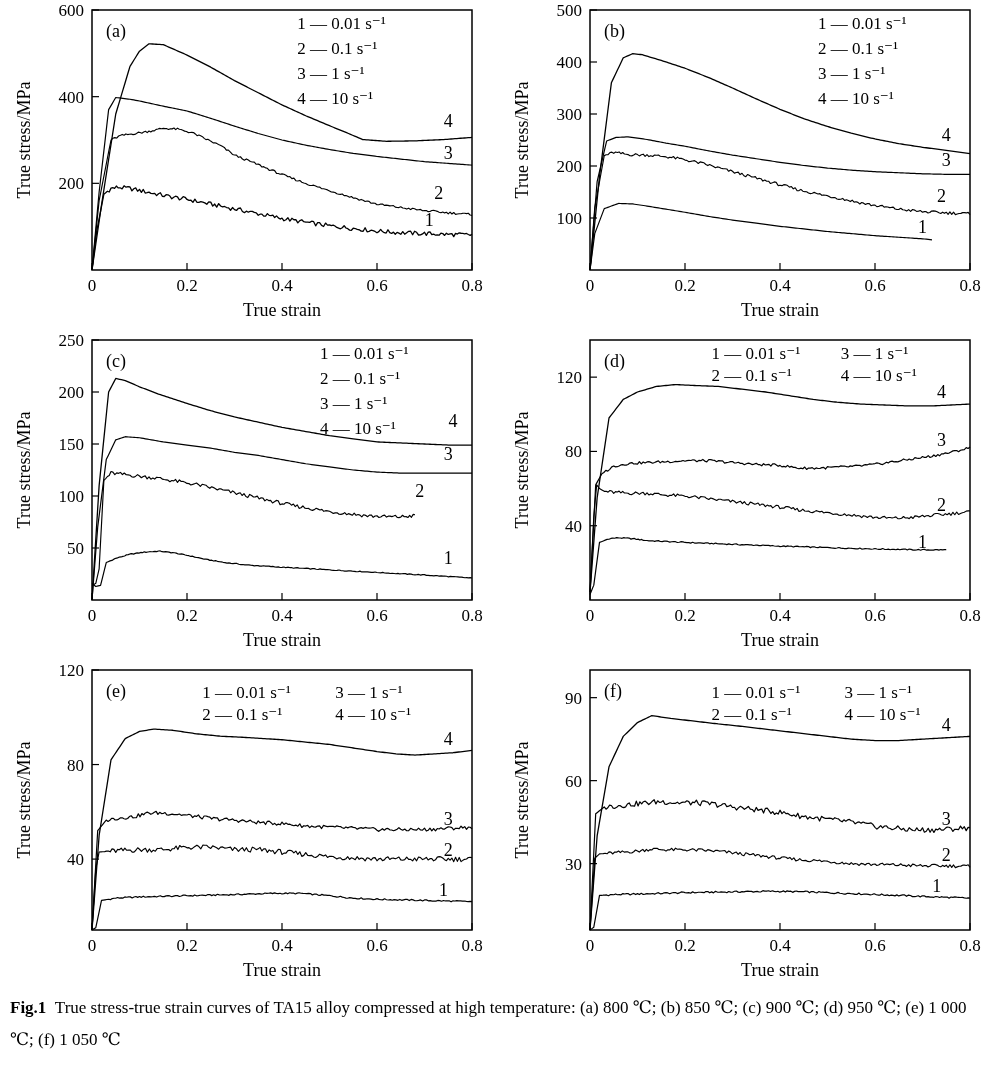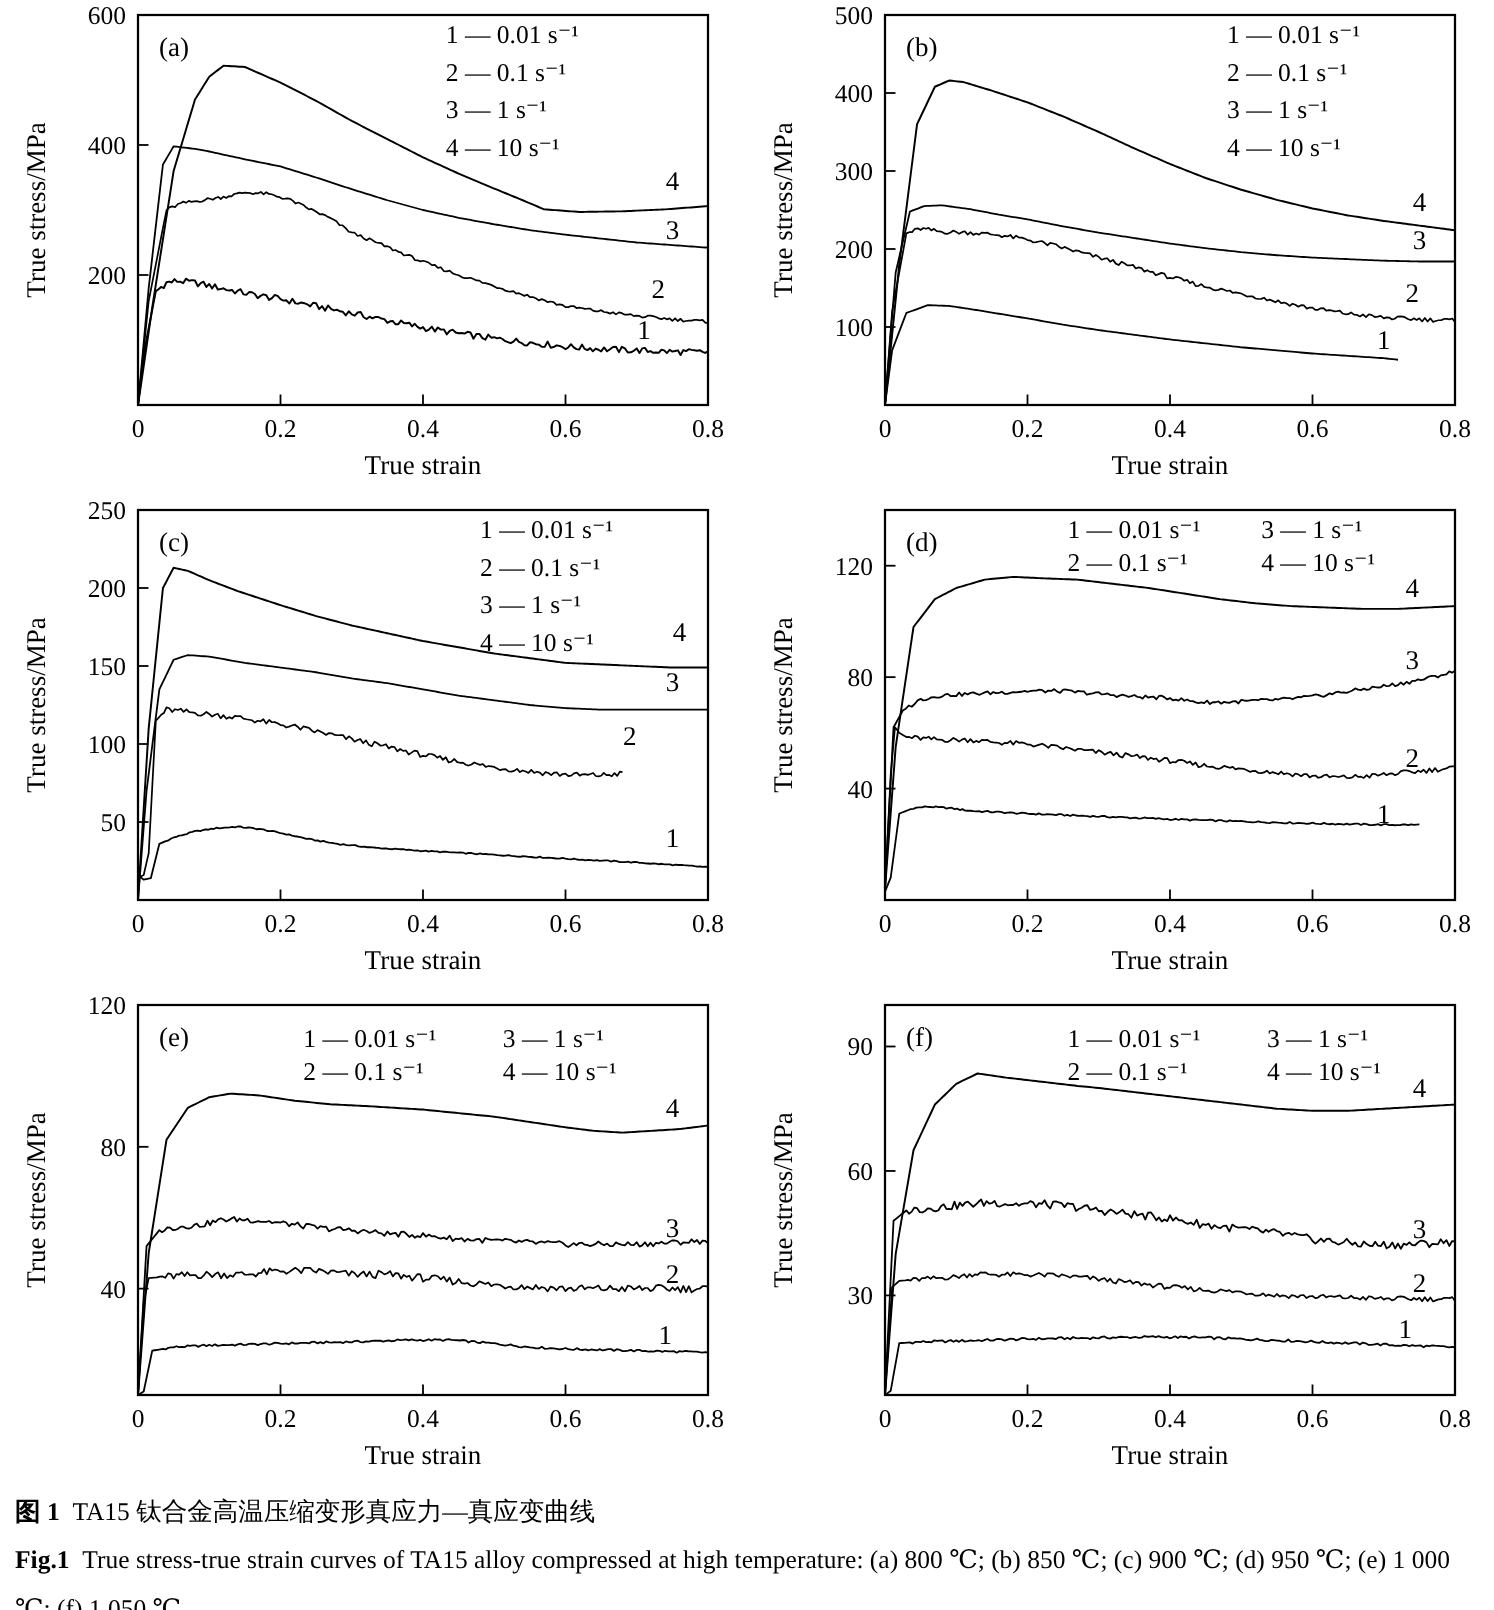--- a/index.html
+++ b/index.html
@@ -237,16 +237,15 @@
           <path d="M92.00 270.00L93.58 246.03L95.17 222.06L96.75 198.09L98.33 196.70L99.92 195.32L101.50 193.94L103.40 193.80L105.30 193.66L107.20 193.29L109.10 193.79L111.00 191.86L112.90 192.07L114.80 193.97L116.70 192.01L118.60 192.14L120.50 191.04L122.40 192.56L124.30 190.86L126.20 192.13L128.10 191.92L130.00 191.87L131.90 193.05L133.80 192.96L135.70 191.74L137.60 190.05L139.50 190.92L141.28 192.06L143.06 190.47L144.84 189.45L146.63 191.67L148.41 189.36L150.19 191.05L151.97 189.59L153.75 189.97L155.53 188.31L157.31 188.43L159.09 188.23L160.88 189.50L162.66 189.69L164.44 189.82L166.22 189.95L168.00 191.12L169.90 189.79L171.80 189.83L173.70 188.31L175.60 190.65L177.50 188.21L179.40 189.29L181.30 188.95L183.20 189.34L185.10 190.13L187.00 190.01L188.90 191.08L190.80 190.30L192.70 189.46L194.60 188.66L196.50 189.61L198.40 191.09L200.30 188.84L202.20 188.91L204.10 189.02L206.00 190.38L207.90 191.21L209.80 189.61L211.70 190.15L213.60 190.85L215.50 191.77L217.40 190.44L219.30 190.34L221.20 191.07L223.10 191.02L225.00 190.75L226.90 190.58L228.80 192.83L230.70 190.98L232.60 192.06L234.50 193.88L236.40 192.74L238.30 192.02L240.20 194.34L242.10 192.49L244.00 194.99L245.90 195.70L247.80 192.74L249.70 193.53L251.60 194.69L253.50 194.39L255.40 193.55L257.30 195.88L259.20 194.60L261.10 194.75L263.00 197.07L264.90 195.57L266.80 196.51L268.70 196.13L270.60 198.34L272.50 197.10L274.40 195.76L276.30 195.95L278.20 199.22L280.10 198.44L282.00 198.57L283.98 196.95L285.96 196.76L287.94 197.19L289.92 198.55L291.90 197.41L293.88 199.59L295.85 197.92L297.83 200.91L299.81 200.31L301.79 198.59L303.77 200.38L305.75 200.61L307.73 200.38L309.71 201.43L311.69 201.76L313.67 200.95L315.65 199.63L317.63 200.18L319.60 200.73L321.58 200.07L323.56 201.63L325.54 200.92L327.52 200.96L329.50 201.15L331.33 201.99L333.15 202.99L334.98 202.51L336.81 202.42L338.63 203.72L340.46 203.80L342.29 203.36L344.12 202.18L345.94 204.03L347.77 203.07L349.60 203.71L351.42 204.50L353.25 202.66L355.23 204.39L357.21 203.55L359.19 203.98L361.17 205.43L363.15 203.40L365.12 203.84L367.10 204.97L369.08 203.50L371.06 203.35L373.04 205.41L375.02 204.23L377.00 203.99L378.83 205.45L380.65 205.03L382.48 203.68L384.31 203.18L386.13 204.91L387.96 204.16L389.79 204.15L391.62 204.61L393.44 204.11L395.27 203.54L397.10 205.40L398.92 205.68L400.75 205.33L402.73 203.80L404.71 205.36L406.69 205.39L408.67 206.37L410.65 204.65L412.63 206.54L414.60 204.16L416.58 204.64L418.56 205.92L420.54 205.45L422.52 204.65L424.50 206.40L426.33 205.56L428.15 205.56L429.98 206.92L431.81 206.31L433.63 204.57L435.46 204.24L437.29 204.43L439.12 205.11L440.94 206.20L442.77 206.82L444.60 205.32L446.42 206.49L448.25 205.19L450.08 207.50L451.90 204.77L453.73 207.41L455.56 204.96L457.38 207.64L459.21 206.89L461.04 206.28L462.87 206.12L464.69 205.19L466.52 205.16L468.35 205.45L470.17 204.75L472.00 207.36" fill="none" stroke="#000" stroke-width="1.15" stroke-linejoin="round"></path>
           <text x="448.25" y="201.31914893617022" font-size="18" text-anchor="middle">2</text>
           <path d="M92.00 270.00L93.90 231.28L95.80 192.55L97.70 153.83L99.41 152.45L101.12 151.06L102.83 149.68L104.54 148.30L106.25 146.91L108.03 149.18L109.81 147.75L111.59 145.06L113.38 145.49L115.16 148.08L116.94 148.29L118.72 147.32L120.50 145.59L122.28 145.69L124.06 147.07L125.84 147.63L127.63 146.85L129.41 143.99L131.19 142.89L132.97 146.02L134.75 145.95L136.53 146.20L138.31 141.08L140.09 146.00L141.88 141.79L143.66 143.91L145.44 141.71L147.22 141.07L149.00 142.78L150.78 144.51L152.56 143.04L154.34 141.18L156.13 139.69L157.91 143.90L159.69 140.77L161.47 142.33L163.25 142.11L165.03 140.63L166.81 144.05L168.59 144.37L170.38 143.53L172.16 142.74L173.94 143.52L175.72 143.32L177.50 143.33L179.40 142.16L181.30 143.83L183.20 142.68L185.10 142.20L187.00 142.26L188.90 140.77L190.80 141.58L192.70 144.90L194.60 142.11L196.50 142.60L198.40 140.15L200.30 143.81L202.20 145.66L204.10 141.14L206.00 140.93L207.90 141.66L209.80 142.11L211.70 144.75L213.60 142.13L215.50 142.64L217.40 142.67L219.30 147.27L221.20 146.03L223.10 145.18L225.00 143.77L226.90 143.50L228.80 146.63L230.70 146.16L232.60 145.02L234.50 147.50L236.48 147.25L238.46 150.02L240.44 147.86L242.42 146.35L244.40 147.48L246.37 149.29L248.35 148.05L250.33 146.43L252.31 149.07L254.29 149.48L256.27 151.82L258.25 147.44L260.08 150.38L261.90 149.60L263.73 149.08L265.56 153.03L267.38 148.40L269.21 148.19L271.04 150.57L272.87 153.50L274.69 151.66L276.52 154.41L278.35 152.97L280.17 154.07L282.00 150.17L283.98 153.67L285.96 151.68L287.94 153.59L289.92 153.45L291.90 155.00L293.88 155.88L295.85 154.97L297.83 156.60L299.81 153.19L301.79 158.58L303.77 156.13L305.75 156.66L307.73 155.79L309.71 159.15L311.69 156.76L313.67 158.24L315.65 158.68L317.63 157.25L319.60 157.15L321.58 161.04L323.56 156.38L325.54 157.64L327.52 158.46L329.50 158.28L331.33 158.11L333.15 158.30L334.98 159.37L336.81 157.73L338.63 158.50L340.46 158.88L342.29 160.75L344.12 161.77L345.94 159.79L347.77 161.21L349.60 159.95L351.42 159.44L353.25 160.73L355.23 161.29L357.21 163.80L359.19 162.39L361.17 161.89L363.15 163.14L365.12 161.99L367.10 162.91L369.08 163.32L371.06 163.39L373.04 162.85L375.02 164.54L377.00 167.35L378.90 169.12L380.80 167.47L382.70 165.68L384.60 167.94L386.50 165.98L388.40 165.79L390.30 167.99L392.20 168.48L394.10 169.75L396.00 169.00L397.90 168.01L399.80 165.81L401.70 168.19L403.60 169.84L405.50 168.33L407.40 170.97L409.30 171.04L411.20 167.68L413.10 169.37L415.00 170.50L416.90 170.78L418.80 167.82L420.70 170.48L422.60 170.69L424.50 167.77L426.40 172.20L428.30 171.21L430.20 168.27L432.10 172.28L434.00 169.05L435.90 172.48L437.80 169.13L439.70 169.87L441.60 168.21L443.50 170.06L445.40 170.16L447.30 168.33L449.20 167.04L451.10 167.26L453.00 168.25L454.90 171.46L456.80 169.23L458.70 169.40L460.60 169.58L462.50 166.14L464.40 168.80L466.30 166.72L468.20 170.63L470.10 167.38L472.00 167.60" fill="none" stroke="#000" stroke-width="1.2" stroke-linejoin="round"></path>
           <text x="448.25" y="165.36170212765956" font-size="18" text-anchor="middle">3</text>
           <path d="M92.00 270.00L93.78 246.49L95.56 222.98L97.34 199.47L99.13 175.96L101.10 164.43L103.08 152.91L105.06 141.38L107.04 129.86L109.02 118.33L111.00 106.81L112.78 103.01L114.56 99.20L116.34 95.40L118.13 91.60L119.91 87.79L121.69 83.99L123.47 80.19L125.25 76.38L127.03 74.65L128.81 72.93L130.59 71.20L132.38 69.47L134.16 67.74L135.94 66.01L137.72 64.28L139.50 62.55L141.28 61.69L143.06 60.82L144.84 59.96L146.63 59.10L148.41 58.23L150.19 57.37L151.97 56.50L153.75 55.64L155.65 55.91L157.55 56.19L159.45 56.47L161.35 56.74L163.25 57.02L165.15 57.30L167.05 57.57L168.95 57.85L170.85 58.13L172.75 58.40L174.73 58.63L176.71 58.87L178.69 59.10L180.67 59.33L182.65 59.56L184.63 59.79L186.60 60.02L188.58 60.25L190.56 60.48L192.54 60.71L194.52 60.94L196.50 61.17L198.33 61.38L200.15 61.60L201.98 61.81L203.81 62.02L205.63 62.23L207.46 62.45L209.29 62.66L211.12 62.87L212.94 63.09L214.77 63.30L216.60 63.51L218.42 63.72L220.25 63.94L222.29 64.13L224.32 64.33L226.36 64.53L228.39 64.73L230.43 64.92L232.46 65.12L234.50 65.32L236.48 65.55L238.46 65.78L240.44 66.01L242.42 66.24L244.40 66.47L246.37 66.70L248.35 66.93L250.33 67.16L252.31 67.39L254.29 67.62L256.27 67.85L258.25 68.09L260.08 68.30L261.90 68.51L263.73 68.72L265.56 68.94L267.38 69.15L269.21 69.36L271.04 69.57L272.87 69.79L274.69 70.00L276.52 70.21L278.35 70.43L280.17 70.64L282.00 70.85L283.98 71.08L285.96 71.31L287.94 71.54L289.92 71.77L291.90 72.00L293.88 72.23L295.85 72.46L297.83 72.70L299.81 72.93L301.79 73.16L303.77 73.39L305.75 73.62L307.73 73.85L309.71 74.08L311.69 74.31L313.67 74.54L315.65 74.77L317.63 75.00L319.60 75.23L321.58 75.46L323.56 75.69L325.54 75.92L327.52 76.15L329.50 76.38L331.33 76.60L333.15 76.81L334.98 77.02L336.81 77.23L338.63 77.45L340.46 77.66L342.29 77.87L344.12 78.09L345.94 78.30L347.77 78.51L349.60 78.72L351.42 78.94L353.25 79.15L355.23 79.26L357.21 79.38L359.19 79.49L361.17 79.61L363.15 79.73L365.12 79.84L367.10 79.96L369.08 80.07L371.06 80.19L373.04 80.30L375.02 80.42L377.00 80.53L378.83 80.53L380.65 80.53L382.48 80.53L384.31 80.53L386.13 80.53L387.96 80.53L389.79 80.53L391.62 80.53L393.44 80.53L395.27 80.53L397.10 80.53L398.92 80.53L400.75 80.53L402.73 80.42L404.71 80.30L406.69 80.19L408.67 80.07L410.65 79.96L412.63 79.84L414.60 79.73L416.58 79.61L418.56 79.49L420.54 79.38L422.52 79.26L424.50 79.15L426.33 79.04L428.15 78.94L429.98 78.83L431.81 78.72L433.63 78.62L435.46 78.51L437.29 78.40L439.12 78.30L440.94 78.19L442.77 78.09L444.60 77.98L446.42 77.87L448.25 77.77L450.08 77.66L451.90 77.55L453.73 77.45L455.56 77.34L457.38 77.23L459.21 77.13L461.04 77.02L462.87 76.91L464.69 76.81L466.52 76.70L468.35 76.60L470.17 76.49L472.00 76.38" fill="none" stroke="#000" stroke-width="1.3" stroke-linejoin="round"></path>
           <text x="448.25" y="71.3191489361702" font-size="18" text-anchor="middle">4</text>
         </svg>
       </div>
   </div>
   <div class="caption">
-    <p><span class="cap-label">图 1</span>&nbsp;&nbsp;<span>TA15 钛合金高温压缩变形真应力—真应变曲线</span></p>
     <p><span class="cap-label">Fig.1</span>&nbsp;&nbsp;<span>True stress-true strain curves of TA15 alloy compressed at high temperature: (a) 800 ℃; (b) 850 ℃; (c) 900 ℃; (d) 950 ℃; (e) 1 000 ℃; (f) 1 050 ℃</span></p>
   </div>
 </div>
 
 </body></html>

